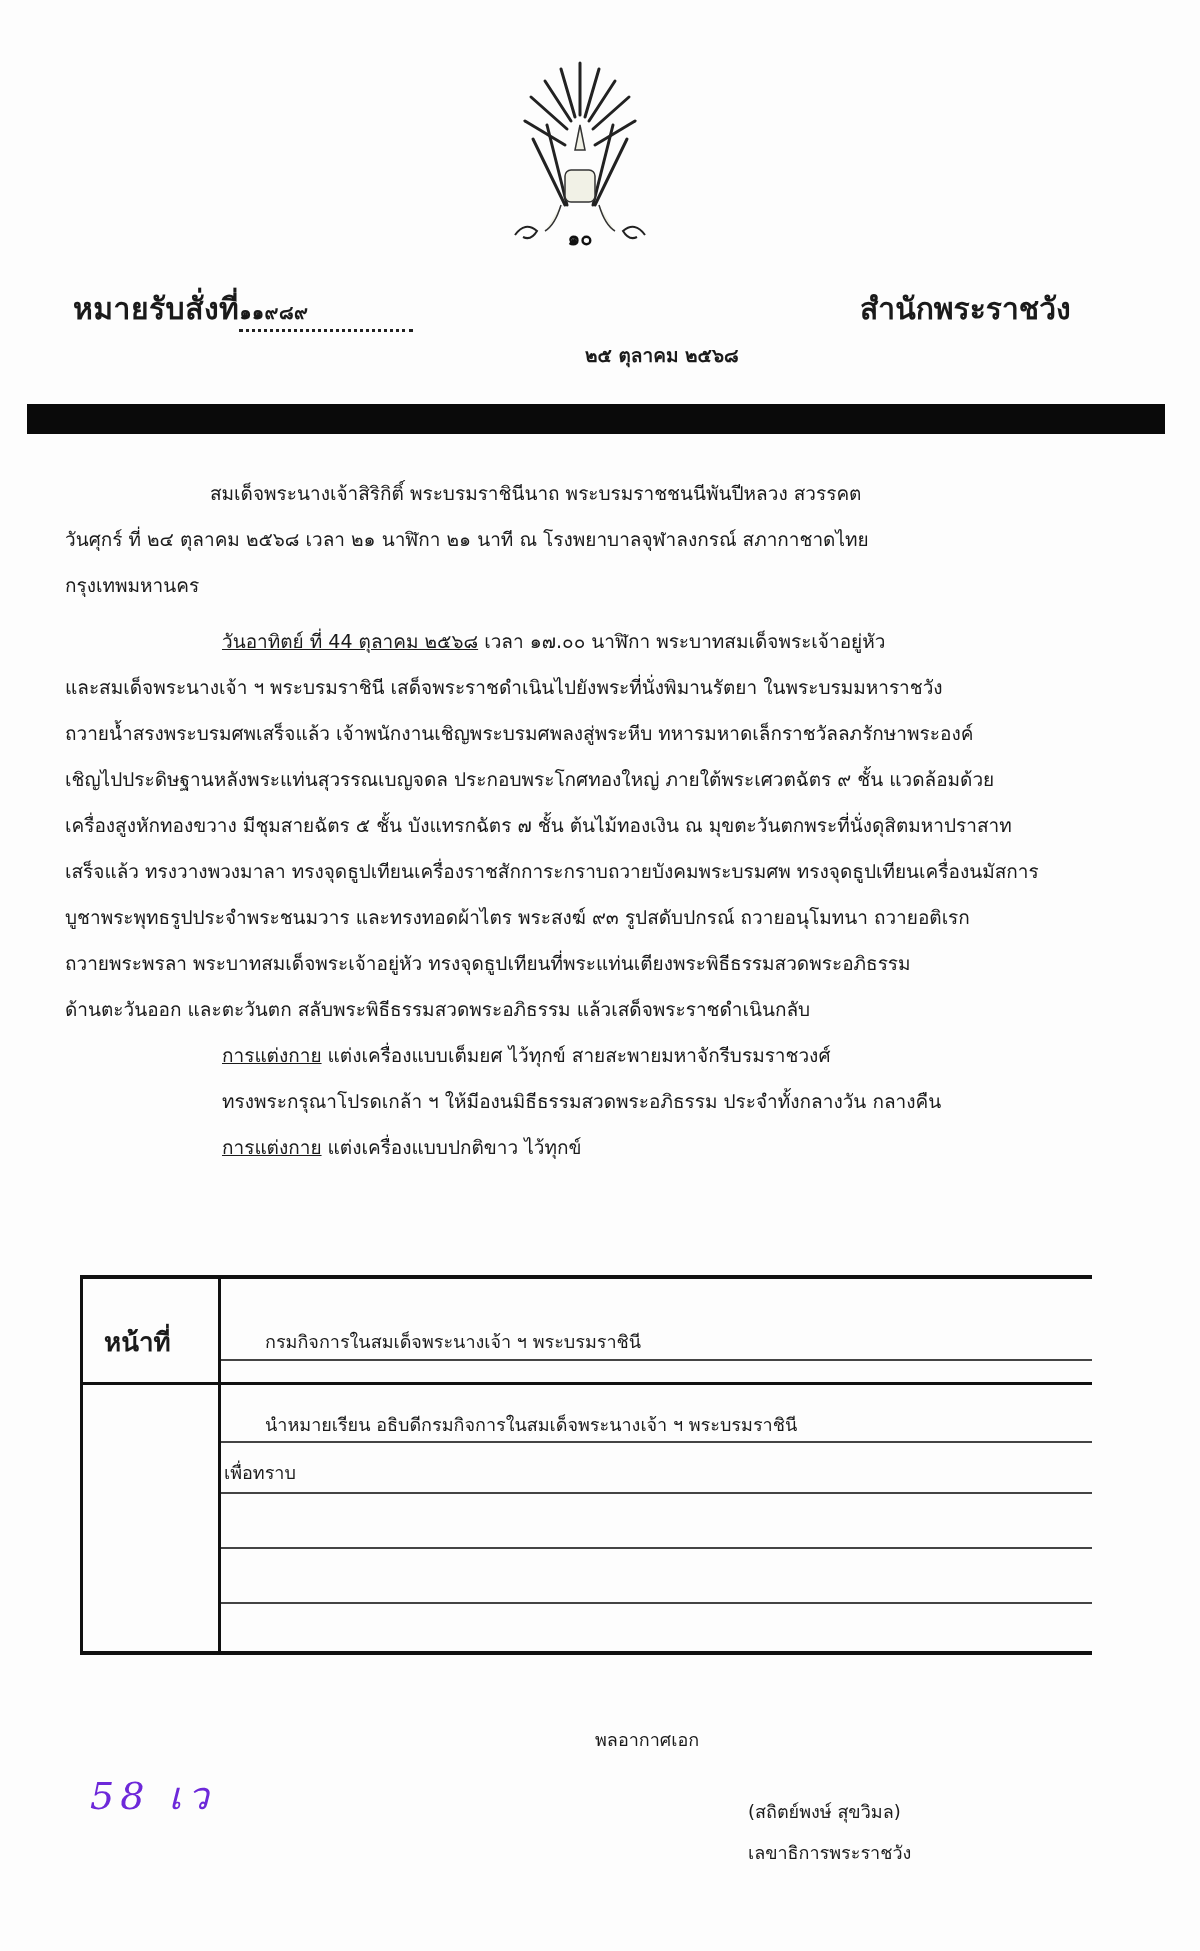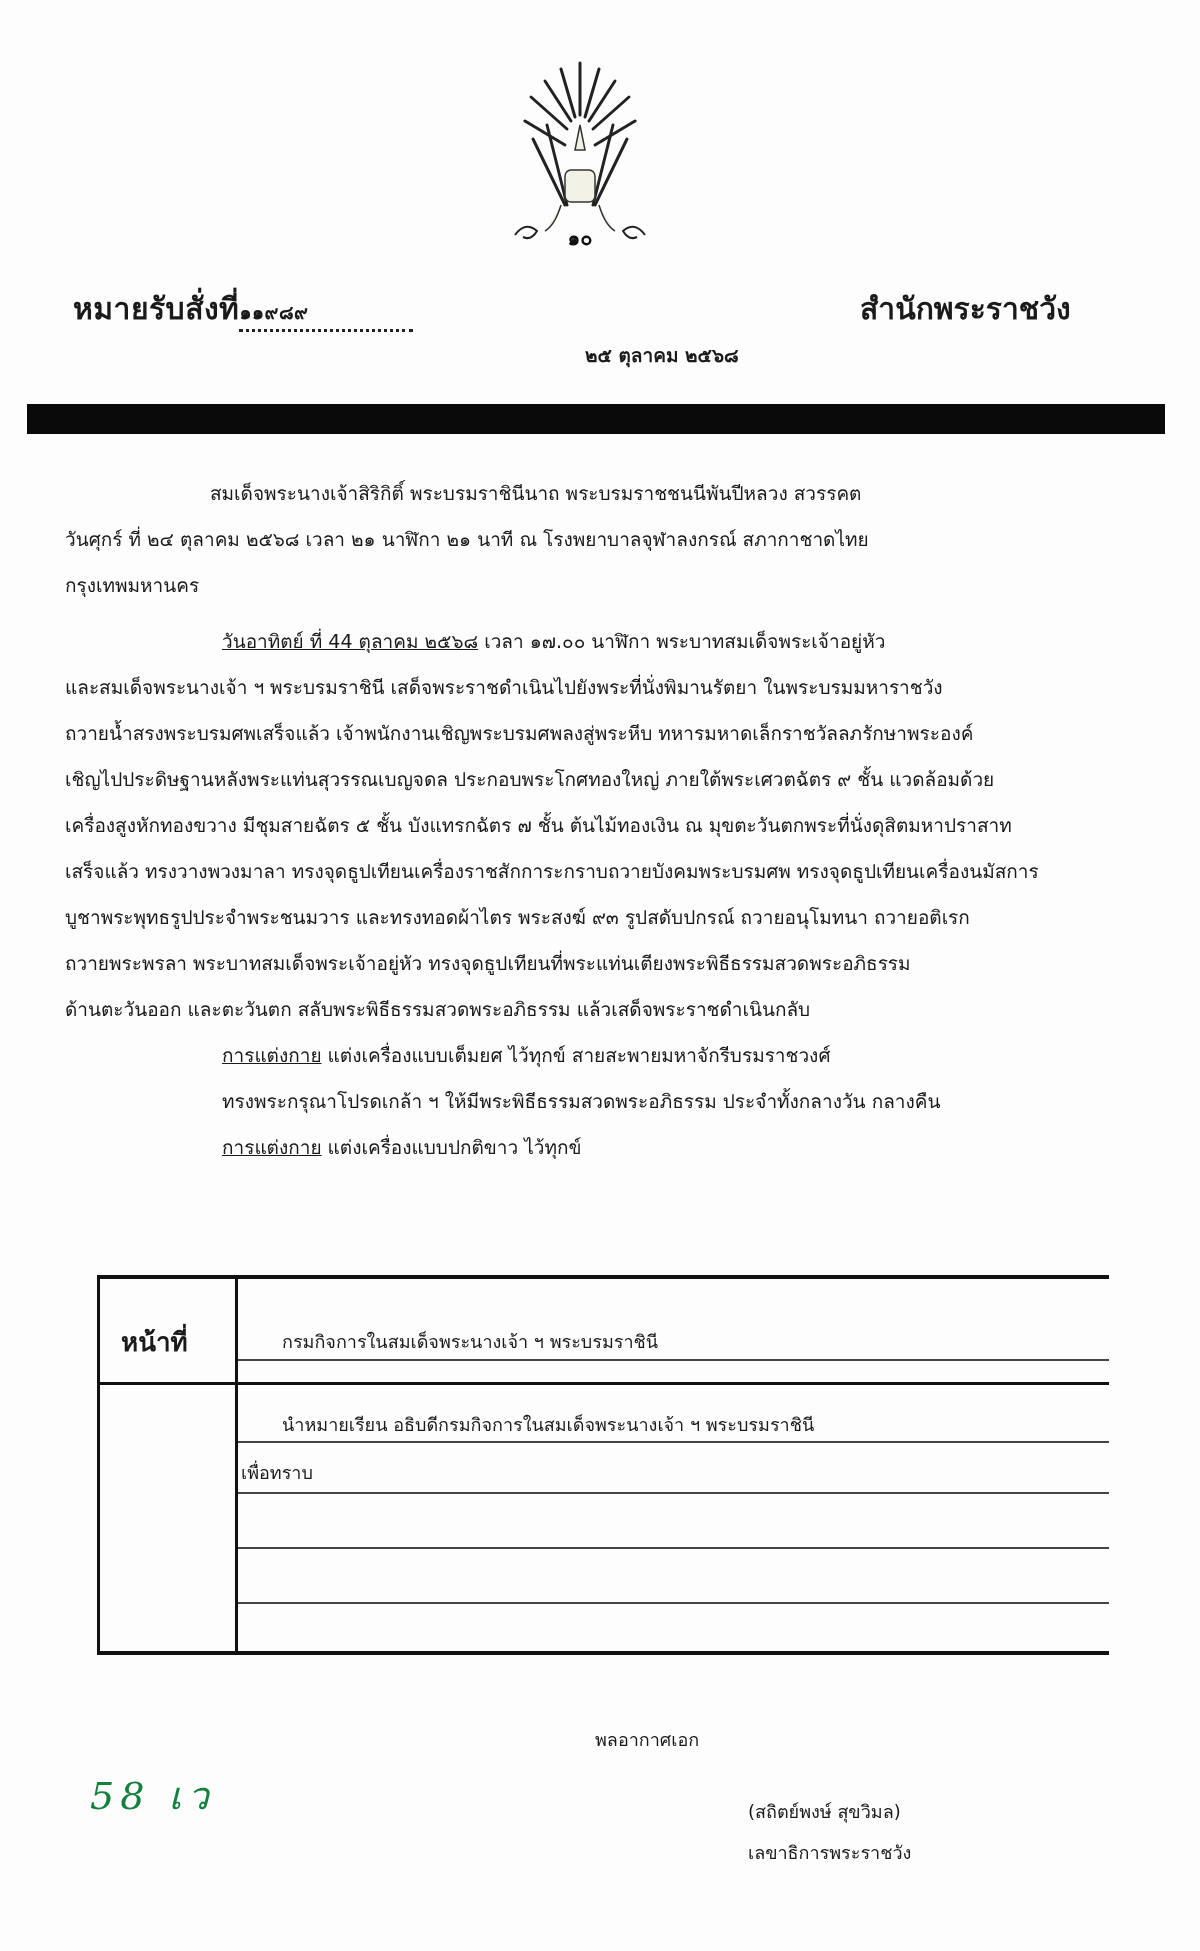--- a/index.html
+++ b/index.html
@@ -11,35 +11,35 @@
     .hdr-left { position: absolute; left: 65px; top: 285px; font-size: 30px; font-weight: bold; letter-spacing: 0.5px; margin-left: 8px; }
     .hdr-left .num { font-size: 19px; font-weight: bold; border-bottom: 3px dotted #222; padding: 0 4px 2px 0; display: inline-block; min-width: 170px; }
     .hdr-right { position: absolute; left: 860px; top: 285px; font-size: 30px; font-weight: bold; }
     .hdr-date { position: absolute; left: 585px; top: 340px; font-size: 19px; font-weight: bold; }
     .black-bar { position: absolute; left: 27px; top: 404px; width: 1138px; height: 30px; background: #0a0a0a; }
     .para { position: absolute; left: 65px; width: 1100px; font-size: 19px; line-height: 46px; }
     .line { white-space: nowrap; }
     .indent { padding-left: 145px; }
     .indent2 { padding-left: 157px; }
     .ul { text-decoration: underline; }
-    .tbl { position: absolute; left: 97px; top: 1275px; width: 1012px; height: 460px; }
+    .tbl { position: absolute; left: 80px; top: 1275px; width: 1012px; height: 460px; }
     .tbl .top { position: absolute; left: 0; top: 0; width: 1012px; height: 4px; background: #111; }
     .tbl .bottom { position: absolute; left: 0; top: 376px; width: 1012px; height: 4px; background: #111; }
     .tbl .left { position: absolute; left: 0; top: 0; width: 3px; height: 380px; background: #111; }
     .tbl .mid { position: absolute; left: 138px; top: 0; width: 3px; height: 380px; background: #111; }
     .tbl .rowsep { position: absolute; left: 0; top: 107px; width: 1012px; height: 3px; background: #111; }
     .tbl .rule { position: absolute; left: 141px; width: 871px; height: 2px; background: #444; }
     .tbl .label { position: absolute; left: 24px; top: 46px; font-size: 26px; font-weight: bold; }
     .tbl .t1 { position: absolute; left: 185px; top: 52px; font-size: 18px; text-align: right; }
     .tbl .t2 { position: absolute; left: 185px; top: 135px; font-size: 18px; text-align: right; }
     .tbl .t3 { position: absolute; left: 144px; top: 183px; font-size: 18px; }
     .rank { position: absolute; left: 595px; top: 1725px; font-size: 18px; }
     .sig-name { position: absolute; left: 748px; top: 1797px; font-size: 18px; }
     .sig-title { position: absolute; left: 748px; top: 1838px; font-size: 18px; }
-    .handnote { position: absolute; left: 90px; top: 1765px; font-size: 38px; font-family: "DejaVu Serif", serif; color: #15803d; font-style: italic; letter-spacing: 6px; }
+    .handnote { position: absolute; left: 90px; top: 1765px; font-size: 38px; font-family: "DejaVu Serif", serif; color: #6d28d9; font-style: italic; letter-spacing: 6px; }
   </style>
 </head>
 <body>
 
 <svg class="logo" viewBox="0 0 150 195">
   <g stroke="#222" stroke-width="3" stroke-linecap="round" fill="none">
     <line x1="75" y1="60" x2="75" y2="8"></line>
     <line x1="70" y1="62" x2="56" y2="14"></line>
     <line x1="80" y1="62" x2="94" y2="14"></line>
     <line x1="66" y1="66" x2="40" y2="26"></line>
@@ -83,21 +83,21 @@
   <div class="line indent2"><span class="ul">วันอาทิตย์ ที่ 44 ตุลาคม ๒๕๖๘</span><span> เวลา ๑๗.๐๐ นาฬิกา  พระบาทสมเด็จพระเจ้าอยู่หัว</span></div>
   <div class="line">และสมเด็จพระนางเจ้า ฯ พระบรมราชินี เสด็จพระราชดำเนินไปยังพระที่นั่งพิมานรัตยา ในพระบรมมหาราชวัง</div>
   <div class="line">ถวายน้ำสรงพระบรมศพเสร็จแล้ว เจ้าพนักงานเชิญพระบรมศพลงสู่พระหีบ ทหารมหาดเล็กราชวัลลภรักษาพระองค์</div>
   <div class="line">เชิญไปประดิษฐานหลังพระแท่นสุวรรณเบญจดล ประกอบพระโกศทองใหญ่ ภายใต้พระเศวตฉัตร ๙ ชั้น แวดล้อมด้วย</div>
   <div class="line">เครื่องสูงหักทองขวาง มีชุมสายฉัตร ๕ ชั้น บังแทรกฉัตร ๗ ชั้น ต้นไม้ทองเงิน ณ มุขตะวันตกพระที่นั่งดุสิตมหาปราสาท</div>
   <div class="line">เสร็จแล้ว ทรงวางพวงมาลา ทรงจุดธูปเทียนเครื่องราชสักการะกราบถวายบังคมพระบรมศพ ทรงจุดธูปเทียนเครื่องนมัสการ</div>
   <div class="line">บูชาพระพุทธรูปประจำพระชนมวาร และทรงทอดผ้าไตร พระสงฆ์ ๙๓ รูปสดับปกรณ์ ถวายอนุโมทนา ถวายอติเรก</div>
   <div class="line">ถวายพระพรลา พระบาทสมเด็จพระเจ้าอยู่หัว ทรงจุดธูปเทียนที่พระแท่นเตียงพระพิธีธรรมสวดพระอภิธรรม</div>
   <div class="line">ด้านตะวันออก และตะวันตก  สลับพระพิธีธรรมสวดพระอภิธรรม แล้วเสด็จพระราชดำเนินกลับ</div>
   <div class="line indent2"><span class="ul">การแต่งกาย</span><span>  แต่งเครื่องแบบเต็มยศ ไว้ทุกข์ สายสะพายมหาจักรีบรมราชวงศ์</span></div>
-  <div class="line indent2">ทรงพระกรุณาโปรดเกล้า ฯ ให้มีพระพิธีธรรมสวดพระอภิธรรม ประจำทั้งกลางวัน กลางคืน</div>
+  <div class="line indent2">ทรงพระกรุณาโปรดเกล้า ฯ ให้มีองนมิธีธรรมสวดพระอภิธรรม ประจำทั้งกลางวัน กลางคืน</div>
   <div class="line indent2"><span class="ul">การแต่งกาย</span><span>  แต่งเครื่องแบบปกติขาว ไว้ทุกข์</span></div>
 </div>
 
 <div class="tbl">
   <div class="top"></div>
   <div class="left"></div>
   <div class="mid"></div>
   <div class="rowsep"></div>
   <div class="rule" style="top:84px;"></div>
   <div class="rule" style="top:166px;"></div>

